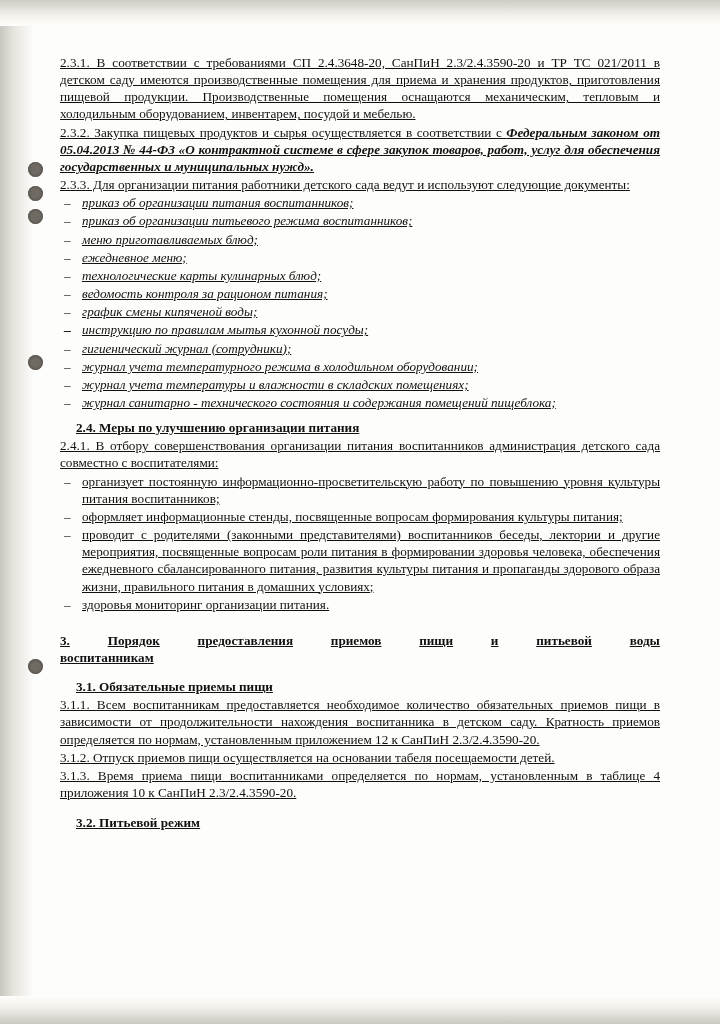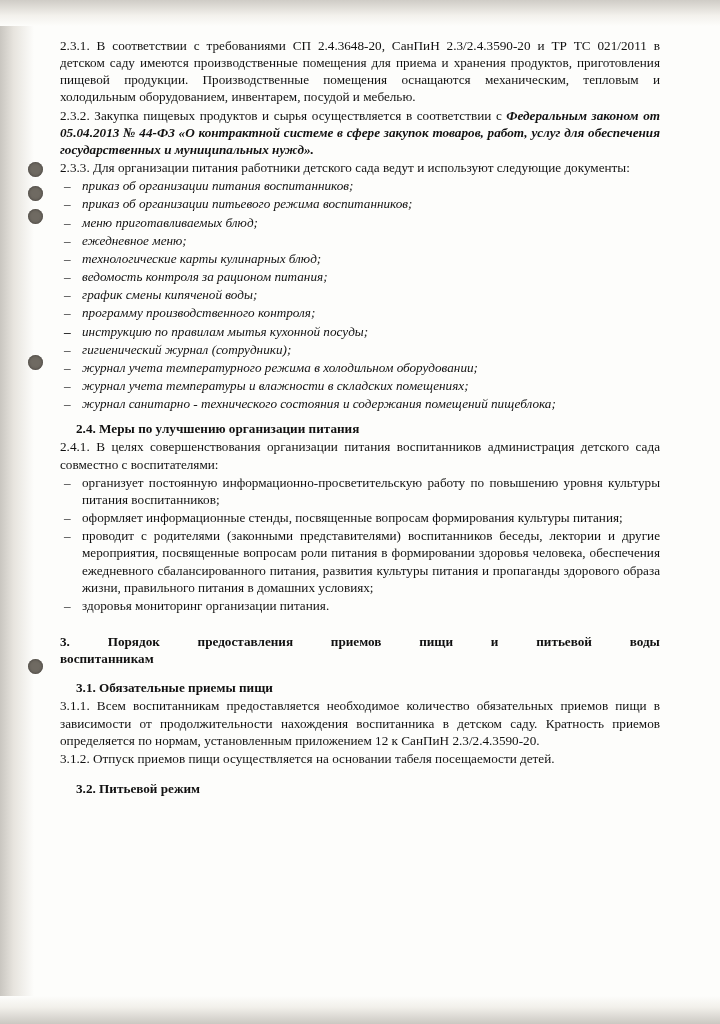--- a/index.html
+++ b/index.html
@@ -49,24 +49,25 @@
   }
   .punch.p1 { top: 162px; }
   .punch.p2 { top: 186px; }
   .punch.p3 { top: 209px; }
   .punch.p4 { top: 355px; }
   .punch.p5 { top: 659px; }
 
   .content {
     position: absolute;
     left: 60px;
-    top: 37px;
+    top: 54px;
     width: 600px;
     font-size: 13.2px;
     line-height: 1.30;
+    text-decoration: underline;
   }
   p {
     margin: 0 0 1px 0;
     text-align: justify;
     text-indent: 0;
   }
   .it { font-style: italic; }
   .bi { font-weight: bold; font-style: italic; }
 
   ul.dash {
@@ -126,34 +127,34 @@
     <p>2.3.3. Для организации питания работники детского сада ведут и используют следующие документы:</p>
 
     <ul class="dash ind1">
       <li><span class="dashmark">–</span><span class="it">приказ об организации питания воспитанников;</span></li>
       <li><span class="dashmark">–</span><span class="it">приказ об организации питьевого режима воспитанников;</span></li>
       <li><span class="dashmark">–</span><span class="it">меню приготавливаемых блюд;</span></li>
       <li><span class="dashmark">–</span><span class="it">ежедневное меню;</span></li>
       <li><span class="dashmark">–</span><span class="it">технологические карты кулинарных блюд;</span></li>
       <li><span class="dashmark">–</span><span class="it">ведомость контроля за рационом питания;</span></li>
       <li><span class="dashmark">–</span><span class="it">график смены кипяченой воды;</span></li>
-      <li><span class="dashmark">–</span><span class="it">программу производственного контроля;</span></li>
+      <li><span class="dashmark">–</span></li>
       <li><span class="dashmark">–</span></li>
       <li><span class="dashmark">–</span><span class="it">инструкцию по правилам мытья кухонной посуды;</span></li>
       <li><span class="dashmark">–</span><span class="it">гигиенический журнал (сотрудники);</span></li>
       <li><span class="dashmark">–</span><span class="it">журнал учета температурного режима в холодильном оборудовании;</span></li>
       <li><span class="dashmark">–</span><span class="it">журнал учета температуры и влажности в складских помещениях;</span></li>
       <li><span class="dashmark">–</span><span class="it">журнал санитарно - технического состояния и содержания помещений пищеблока;</span></li>
     </ul>
 
     <div class="gap-s"></div>
 
     <p class="section-title">2.4. Меры по улучшению организации питания</p>
 
-    <p>2.4.1. В целях совершенствования организации питания воспитанников администрация детского сада совместно с воспитателями:</p>
+    <p>2.4.1. В отбору совершенствования организации питания воспитанников администрация детского сада совместно с воспитателями:</p>
 
     <ul class="dash ind-block">
       <li><span class="dashmark">–</span><span>организует постоянную информационно-просветительскую работу по повышению уровня культуры питания воспитанников;</span></li>
       <li><span class="dashmark">–</span><span>оформляет информационные стенды, посвященные вопросам формирования культуры питания;</span></li>
       <li><span class="dashmark">–</span><span>проводит с родителями (законными представителями) воспитанников беседы, лектории и другие мероприятия, посвященные вопросам роли питания в формировании здоровья человека, обеспечения ежедневного сбалансированного питания, развития культуры питания и пропаганды здорового образа жизни, правильного питания в домашних условиях;</span></li>
       <li><span class="dashmark">–</span><span>здоровья мониторинг организации питания.</span></li>
     </ul>
 
     <div class="gap-l"></div>
 
@@ -170,20 +171,21 @@
       </div>
       <div>воспитанникам</div>
     </div>
 
     <div class="gap-m"></div>
 
     <p class="section-title">3.1. Обязательные приемы пищи</p>
 
     <p>3.1.1. Всем воспитанникам предоставляется необходимое количество обязательных приемов пищи в зависимости от продолжительности нахождения воспитанника в детском саду. Кратность приемов определяется по нормам, установленным приложением 12 к СанПиН 2.3/2.4.3590-20.</p>
     <p>3.1.2. Отпуск приемов пищи осуществляется на основании табеля посещаемости детей.</p>
+    <p>3.1.3. Время приема пищи воспитанниками определяется по нормам, установленным в таблице 4 приложения 10 к СанПиН 2.3/2.4.3590-20.</p>
 
     <div class="gap-m"></div>
 
     <p class="section-title">3.2. Питьевой режим</p>
 
 
 
   </div>
 </div>
 

